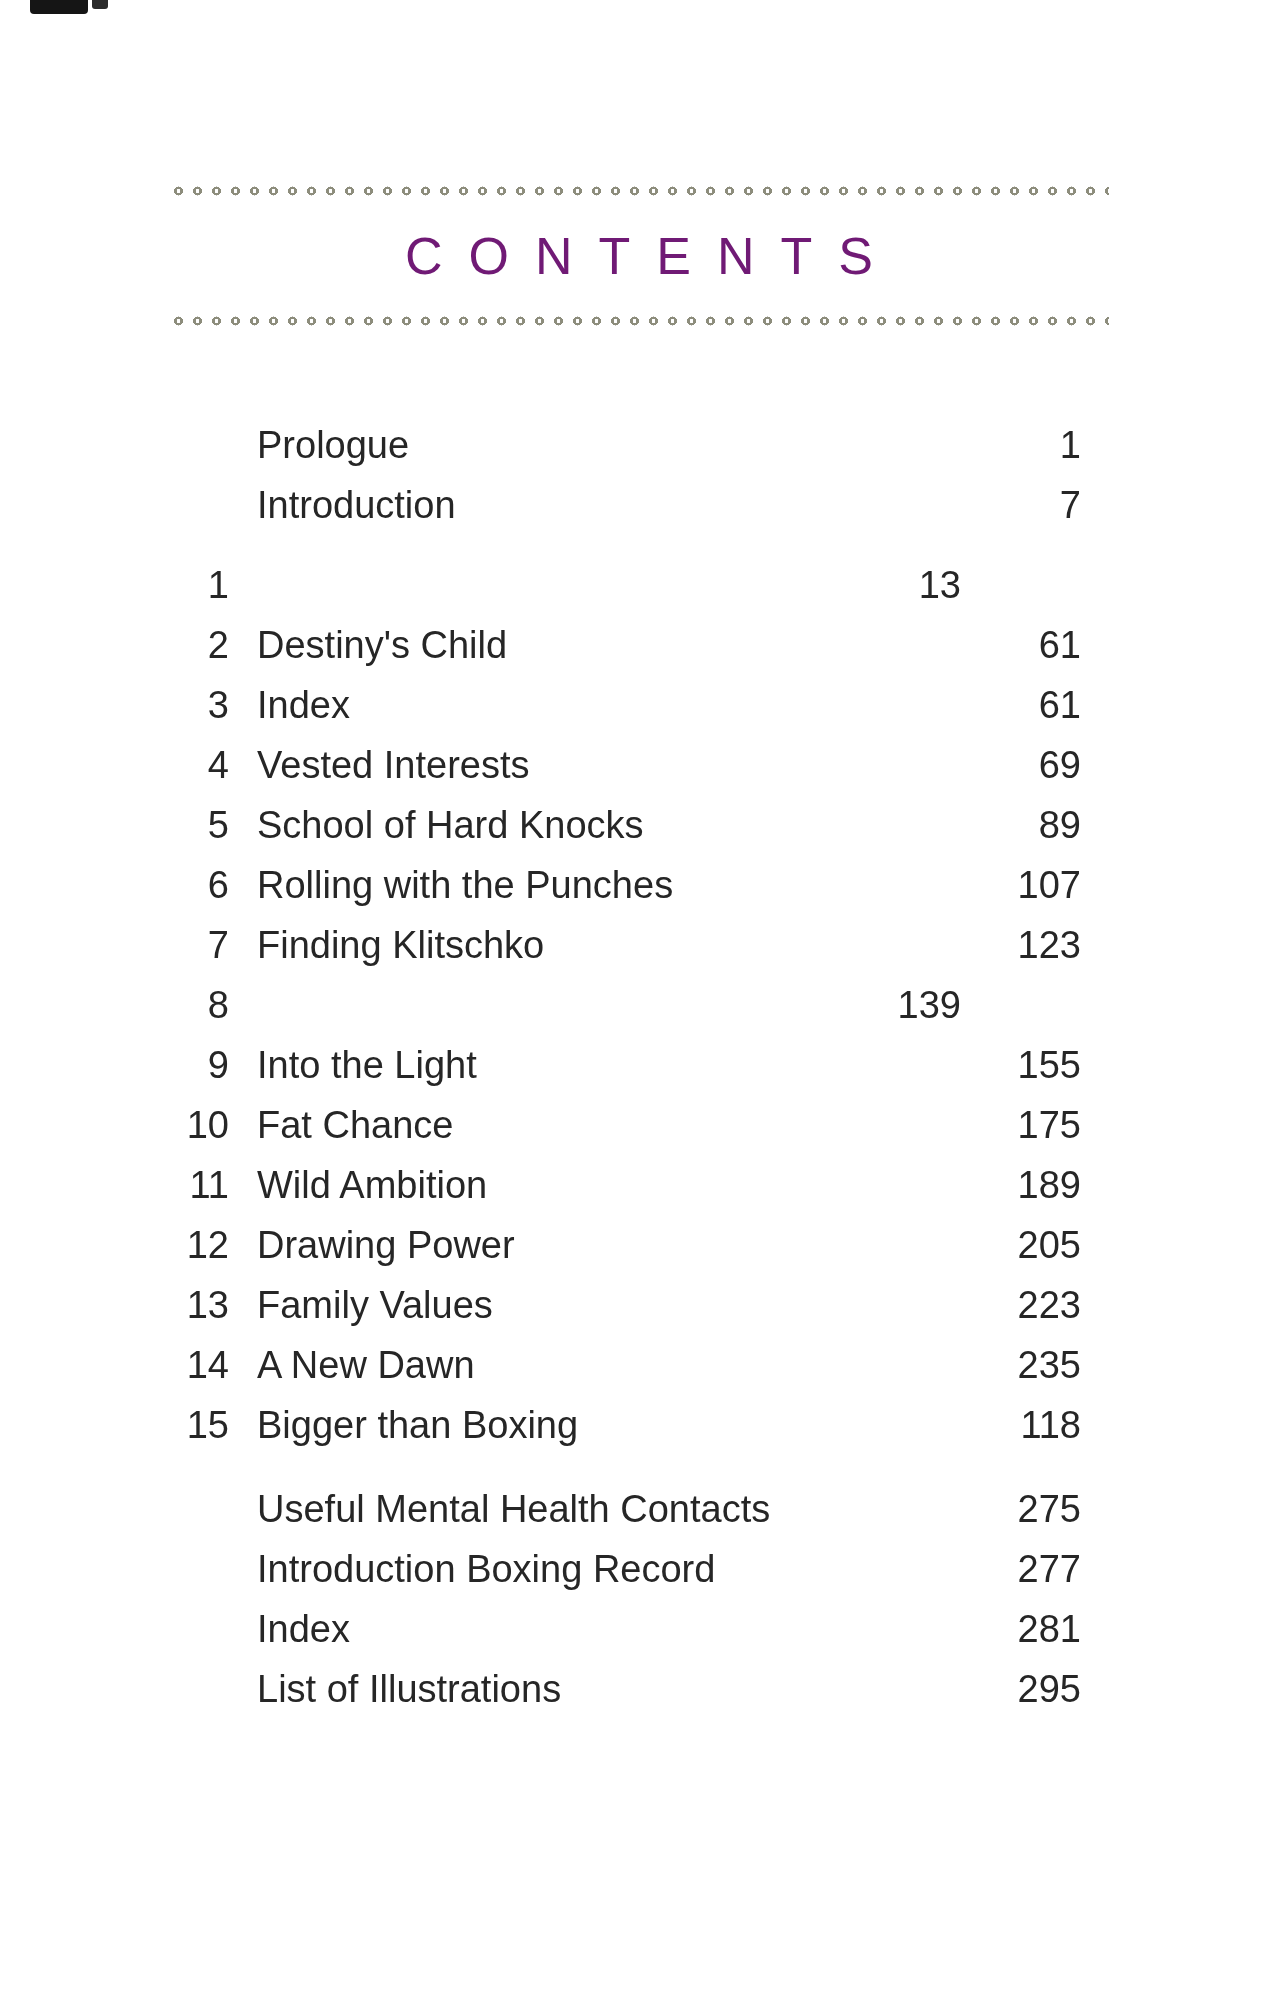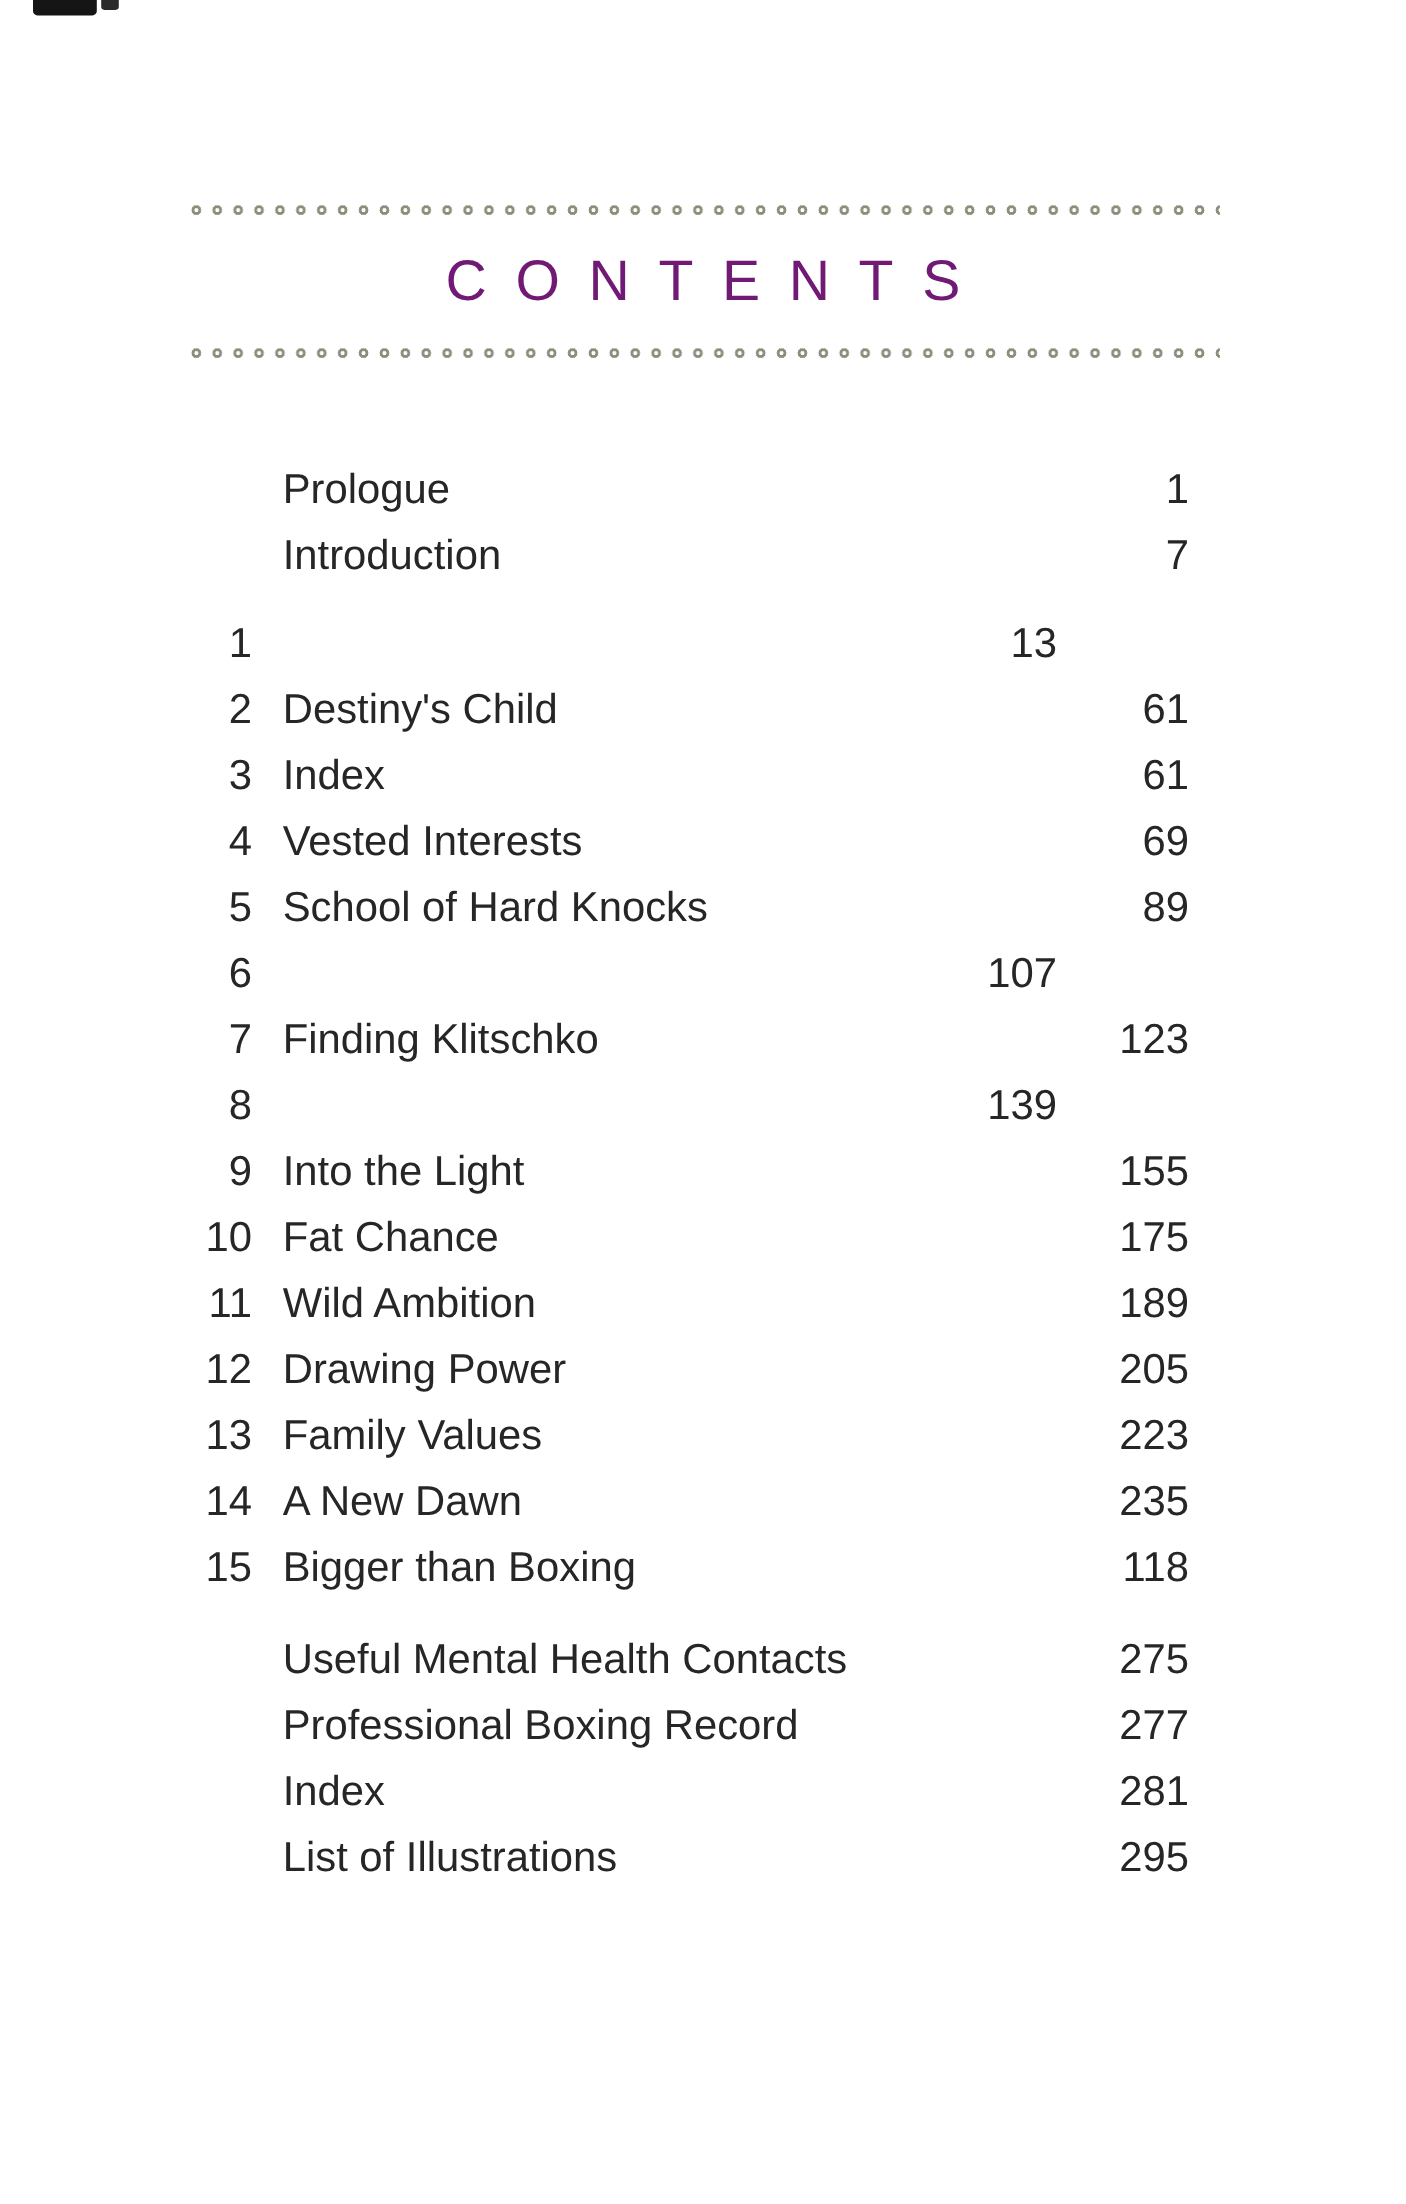--- a/index.html
+++ b/index.html
@@ -137,20 +137,21 @@
         <span class="title">Vested Interests</span>
         <span class="pg">69</span>
       </div>
       <div class="toc-row">
         <span class="num">5</span>
         <span class="title">School of Hard Knocks</span>
         <span class="pg">89</span>
       </div>
       <div class="toc-row">
         <span class="num">6</span>
+        <span class="title">Rolling with the Punches</span>
         <span class="pg">107</span>
       </div>
       <div class="toc-row">
         <span class="num">7</span>
         <span class="title">Finding Klitschko</span>
         <span class="pg">123</span>
       </div>
       <div class="toc-row">
         <span class="num">8</span>
         <span class="pg">139</span>
@@ -193,21 +194,21 @@
     </div>
 
     <div class="section-back">
       <div class="toc-row">
         <span class="num"></span>
         <span class="title">Useful Mental Health Contacts</span>
         <span class="pg">275</span>
       </div>
       <div class="toc-row">
         <span class="num"></span>
-        <span class="title">Professional Boxing Record</span>
+        <span class="title">Introduction Boxing Record</span>
         <span class="pg">277</span>
       </div>
       <div class="toc-row">
         <span class="num"></span>
         <span class="title">Index</span>
         <span class="pg">281</span>
       </div>
       <div class="toc-row">
         <span class="num"></span>
         <span class="title">List of Illustrations</span>

